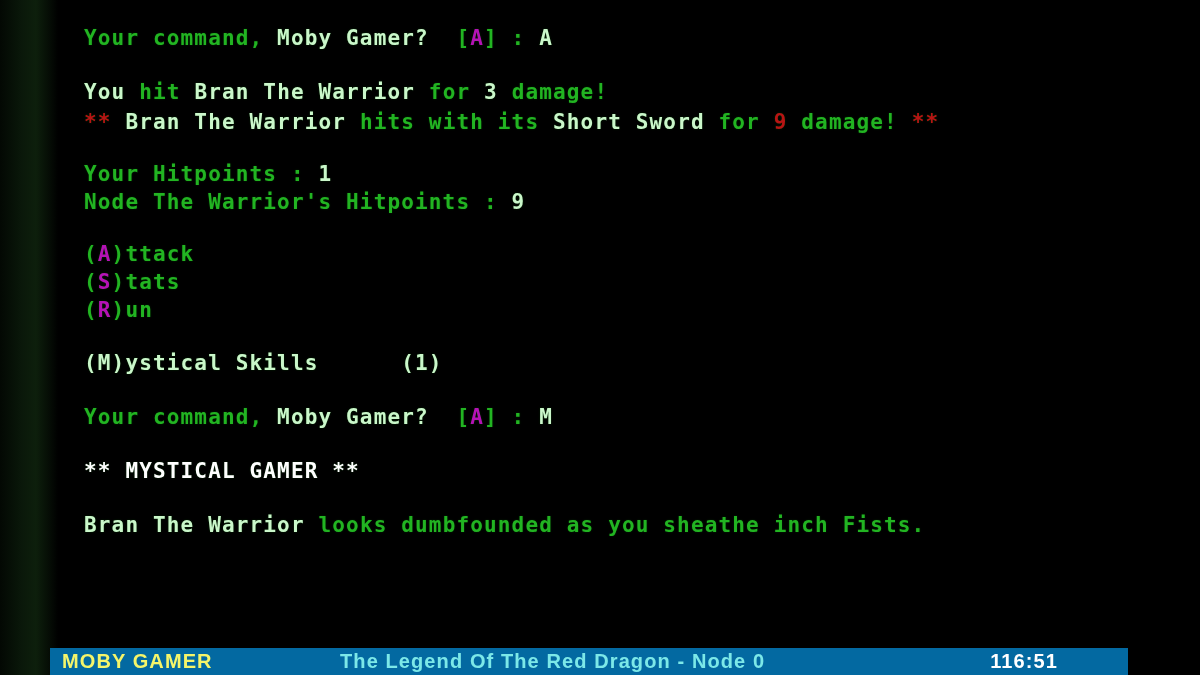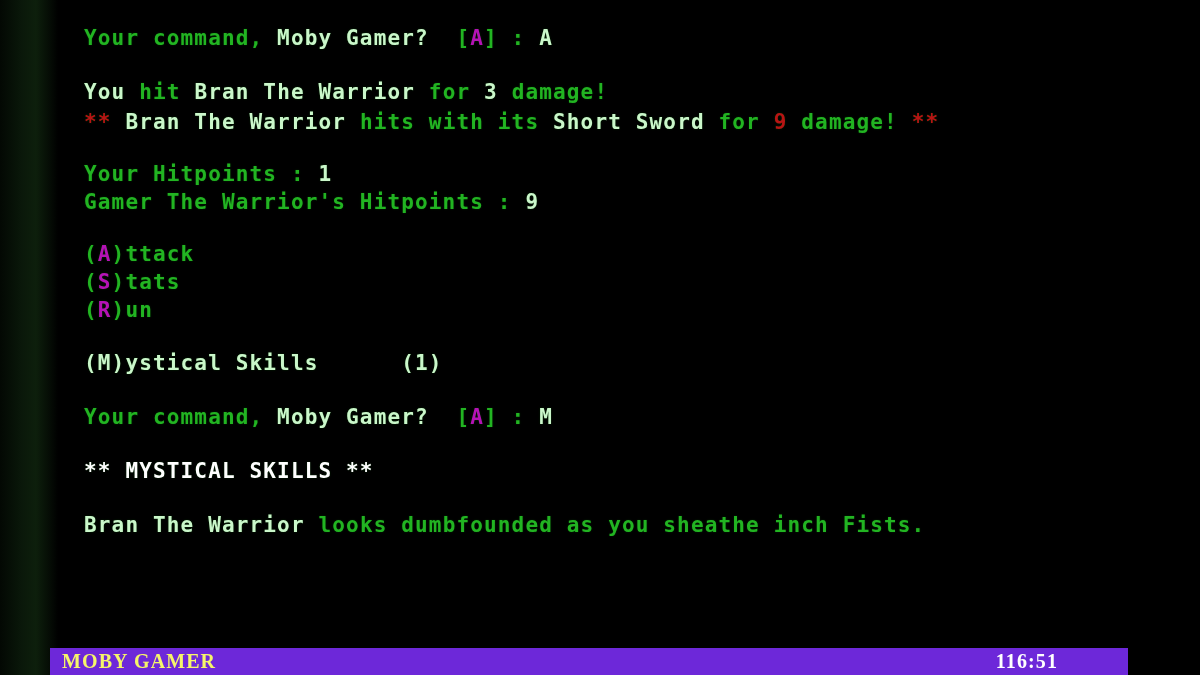--- a/index.html
+++ b/index.html
@@ -61,23 +61,23 @@
   .c-brmag    { color: #e050e0; }
   .c-white    { color: #ffffff; }
 
   
   #statusbar {
     position: absolute;
     left: 50px;
     top: 648px;
     width: 1078px;
     height: 27px;
-    background: #6d28d9;
+    background: #0369a1;
     z-index: 3;
-    font-family: Liberation Serif, serif;
+    font-family: Liberation Sans, sans-serif;
     font-size: 20px;
     font-weight: bold;
     letter-spacing: 1.1px;
     line-height: 27px;
     white-space: pre;
   }
   #statusbar .sb-left {
     position: absolute;
     left: 12px;
     top: 0;
@@ -111,38 +111,39 @@
   <div id="terminal">
 
     <div class="line" style="top:26px"><span class="c-green">Your command, </span><span class="c-brightg">Moby Gamer?</span><span class="c-green">  [</span><span class="c-magenta">A</span><span class="c-green">] : </span><span class="c-brightg">A</span></div>
 
     <div class="line" style="top:80px"><span class="c-brightg">You </span><span class="c-green">hit </span><span class="c-brightg">Bran The Warrior</span><span class="c-green"> for </span><span class="c-brightg">3</span><span class="c-green"> damage!</span></div>
 
     <div class="line" style="top:110px"><span class="c-red">** </span><span class="c-brightg">Bran The Warrior</span><span class="c-green"> hits with its </span><span class="c-brightg">Short Sword</span><span class="c-green"> for </span><span class="c-red">9</span><span class="c-green"> damage!</span><span class="c-red"> **</span></div>
 
     <div class="line" style="top:162px"><span class="c-green">Your Hitpoints : </span><span class="c-brightg">1</span></div>
 
-    <div class="line" style="top:190px"><span class="c-green">Gamer The Warrior's Hitpoints : </span><span class="c-brightg">9</span></div>
+    <div class="line" style="top:190px"><span class="c-green">Node The Warrior's Hitpoints : </span><span class="c-brightg">9</span></div>
 
     <div class="line" style="top:242px"><span class="c-green">(</span><span class="c-magenta">A</span><span class="c-green">)</span><span class="c-green">ttack</span></div>
 
     <div class="line" style="top:270px"><span class="c-green">(</span><span class="c-magenta">S</span><span class="c-green">)</span><span class="c-green">tats</span></div>
 
     <div class="line" style="top:298px"><span class="c-green">(</span><span class="c-magenta">R</span><span class="c-green">)</span><span class="c-green">un</span></div>
 
     <div class="line" style="top:351px"><span class="c-brightg">(M)ystical Skills</span><span class="c-brightg">      </span><span class="c-brightg">(1)</span></div>
 
     <div class="line" style="top:405px"><span class="c-green">Your command, </span><span class="c-brightg">Moby Gamer?</span><span class="c-green">  [</span><span class="c-magenta">A</span><span class="c-green">] : </span><span class="c-brightg">M</span></div>
 
-    <div class="line" style="top:459px"><span class="c-white">** MYSTICAL SKILLS **</span></div>
+    <div class="line" style="top:459px"><span class="c-white">** MYSTICAL GAMER **</span></div>
 
     <div class="line" style="top:513px"><span class="c-brightg">Bran The Warrior</span><span class="c-green"> looks dumbfounded as you sheathe inch Fists.</span></div>
 
 
 
   </div>
 
   <div id="statusbar">
     <span class="sb-left">MOBY GAMER</span>
+    <span class="sb-center">The Legend Of The Red Dragon - Node 0</span>
     <span class="sb-right">116:51</span>
   </div>
 
 </div>
 
 </body></html>

